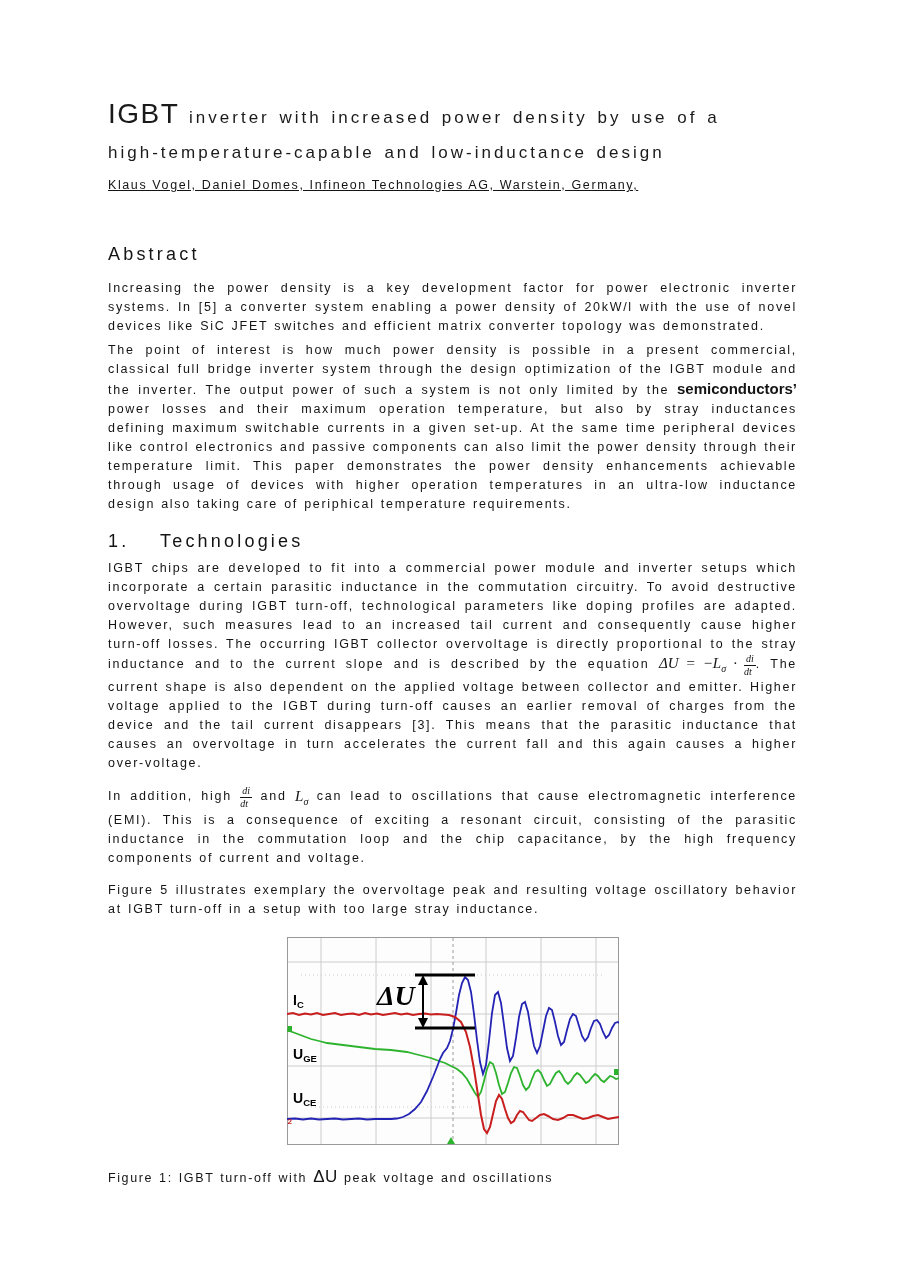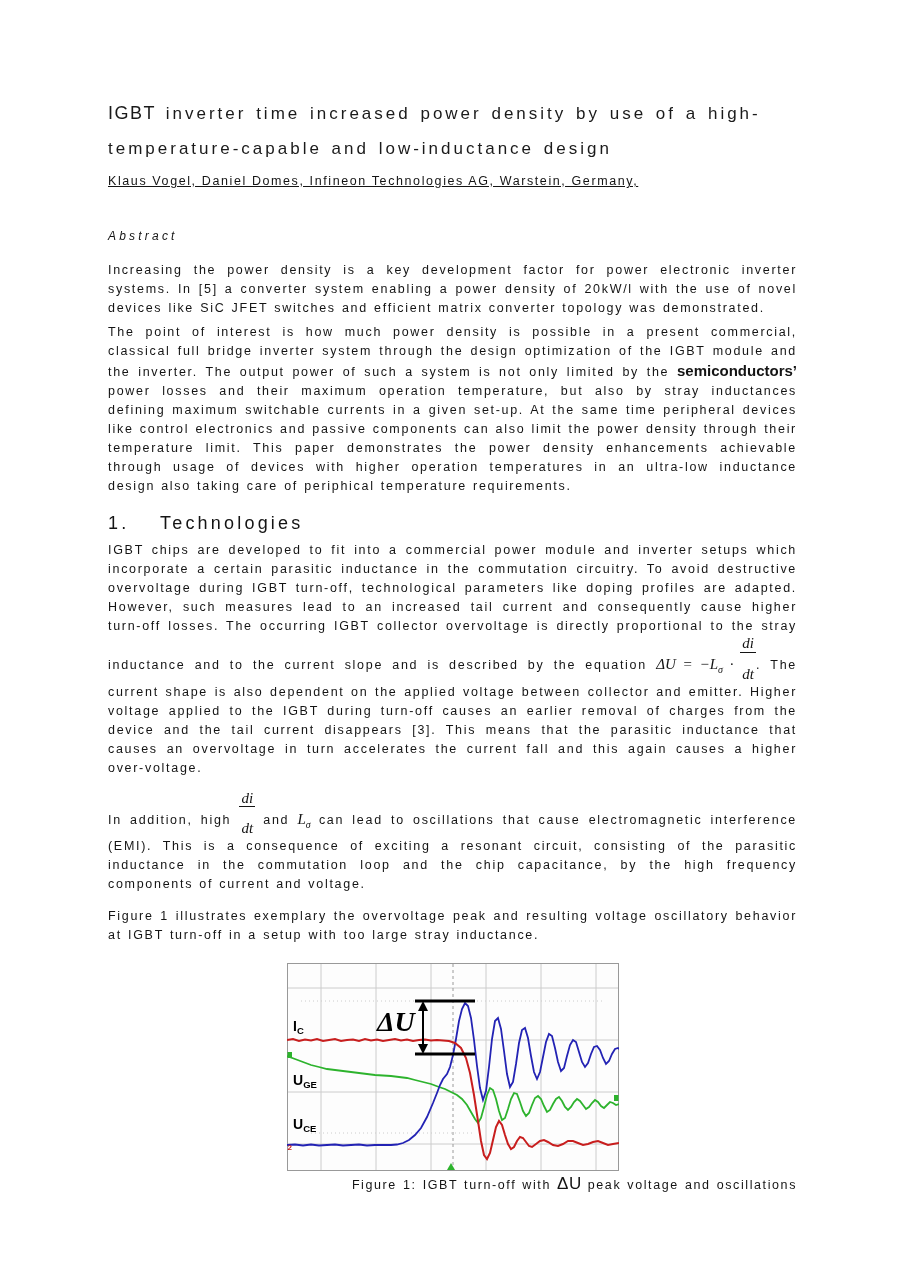--- a/index.html
+++ b/index.html
@@ -6,79 +6,79 @@
   .page{
     position:relative;width:905px;height:1280px;background:#ffffff;overflow:hidden;
     font-family:"Liberation Sans",sans-serif;color:#141414;
   }
   .content{padding:96px 108px 0 108px;width:689px;}
 
   .paper-title{
     font-size:17px;line-height:35px;letter-spacing:3px;word-spacing:2px;
     max-width:672px;color:#1a1a1a;
   }
-  .big-run{font-size:18px;letter-spacing:1.5px;}
+  .big-run{font-size:28px;letter-spacing:1.5px;}
   .authors{margin-top:5px;font-size:12.5px;line-height:21px;letter-spacing:1.6px;text-decoration:underline;}
 
-  .h-abstract{margin-top:32px;font-size:12px;letter-spacing:3.2px;line-height:24px;font-style:italic;}
+  .h-abstract{margin-top:46px;font-size:18px;letter-spacing:3.2px;line-height:24px;}
   .h-section{margin-top:14px;font-size:18px;letter-spacing:3.2px;line-height:26px;display:flex;}
   .h-section .secnum{width:52px;flex:none;}
 
   p.body{
     margin:0;margin-top:13px;
     font-size:12.5px;line-height:19px;letter-spacing:1.7px;word-spacing:1px;
     text-align:justify;
   }
   p.body.tight{margin-top:5px;}
 
   .arial-run{letter-spacing:0;word-spacing:normal;font-size:15px;font-weight:bold;}
 
   .math{
     font-family:"Liberation Serif",serif;font-style:italic;font-weight:normal;
     letter-spacing:0;word-spacing:normal;font-size:15px;white-space:nowrap;
   }
   .math sub{font-size:10px;letter-spacing:0;}
-  .frac{display:inline-block;vertical-align:-0.62em;text-align:center;line-height:1.05;font-size:15px;}
+  .frac{display:inline-block;vertical-align:-0.62em;text-align:left;line-height:1.05;font-size:10px;}
   .frac .fnum{display:block;border-bottom:1.3px solid #141414;padding:0 2px;}
-  .frac .fden{display:block;padding-top:1px;margin-top:13px;}
+  .frac .fden{display:block;padding-top:1px;}
 
   .figure-wrap{margin-top:18px;}
   .scope{display:block;margin:0 auto;width:332px;height:208px;}
   .caption{
-    margin-top:3px;text-align:right;
+    margin-top:22px;text-align:left;
     font-size:12.5px;letter-spacing:1.6px;word-spacing:1px;line-height:20px;
   }
   .caption .cap-delta{font-size:17px;letter-spacing:0.5px;}
 </style>
 </head>
 <body>
 
 <div class="page">
   <div class="content">
 
-    <div class="paper-title"><span class="big-run">IGBT</span><span> inverter time increased power density by use of a high-temperature-capable and low-inductance design</span></div>
+    <div class="paper-title"><span class="big-run">IGBT</span><span> inverter with increased power density by use of a high-temperature-capable and low-inductance design</span></div>
 
     <div class="authors">Klaus Vogel, Daniel Domes, Infineon Technologies AG, Warstein, Germany,</div>
 
     <div class="h-abstract">Abstract</div>
 
     <p class="body">Increasing the power density is a key development factor for power electronic inverter systems. In [5] a converter system enabling a power density of 20kW/l with the use of novel devices like SiC JFET switches and efficient matrix converter topology was demonstrated.</p>
 
     <p class="body tight"><span>The point of interest is how much power density is possible in a present commercial, classical full bridge inverter system through the design optimization of the IGBT module and the inverter. The output power of such a system is not only limited by the </span><span class="arial-run">semiconductors’</span><span> power losses and their maximum operation temperature, but also by stray inductances defining maximum switchable currents in a given set-up. At the same time peripheral devices like control electronics and passive components can also limit the power density through their temperature limit. This paper demonstrates the power density enhancements achievable through usage of devices with higher operation temperatures in an ultra-low inductance design also taking care of periphical temperature requirements.</span></p>
 
     <div class="h-section">
       <span class="secnum">1.</span>
       <span>Technologies</span>
     </div>
 
     <p class="body tight"><span>IGBT chips are developed to fit into a commercial power module and inverter setups which incorporate a certain parasitic inductance in the commutation circuitry. To avoid destructive overvoltage during IGBT turn-off, technological parameters like doping profiles are adapted. However, such measures lead to an increased tail current and consequently cause higher turn-off losses. The occurring IGBT collector overvoltage is directly proportional to the stray inductance and to the current slope and is described by the equation </span><span class="math"><span>ΔU = −L</span><sub>σ</sub> <span>·</span> <span class="frac"><span class="fnum">di</span><span class="fden">dt</span></span></span><span>. The current shape is also dependent on the applied voltage between collector and emitter. Higher voltage applied to the IGBT during turn-off causes an earlier removal of charges from the device and the tail current disappears [3]. This means that the parasitic inductance that causes an overvoltage in turn accelerates the current fall and this again causes a higher over-voltage.</span></p>
 
     <p class="body"><span>In addition, high </span><span class="math"><span class="frac"><span class="fnum">di</span><span class="fden">dt</span></span></span><span> and </span><span class="math"><span>L</span><sub>σ</sub></span><span> can lead to oscillations that cause electromagnetic interference (EMI). This is a consequence of exciting a resonant circuit, consisting of the parasitic inductance in the commutation loop and the chip capacitance, by the high frequency components of current and voltage.</span></p>
 
-    <p class="body">Figure 1 illustrates exemplary the overvoltage peak and resulting voltage oscillatory behavior at IGBT turn-off in a setup with too large stray inductance.</p>
+    <p class="body">Figure 5 illustrates exemplary the overvoltage peak and resulting voltage oscillatory behavior at IGBT turn-off in a setup with too large stray inductance.</p>
 
     <div class="figure-wrap">
       <svg class="scope" viewBox="0 0 332 208">
         <rect x="0.5" y="0.5" width="331" height="207" fill="#fdfdfd" stroke="#999999" stroke-width="1"></rect>
         <g stroke-width="1" fill="none" stroke="#cccccc">
           <line x1="34" y1="1" x2="34" y2="207"></line>
           <line x1="89" y1="1" x2="89" y2="207"></line>
           <line x1="144" y1="1" x2="144" y2="207"></line>
           <line x1="199" y1="1" x2="199" y2="207"></line>
           <line x1="254" y1="1" x2="254" y2="207"></line>

